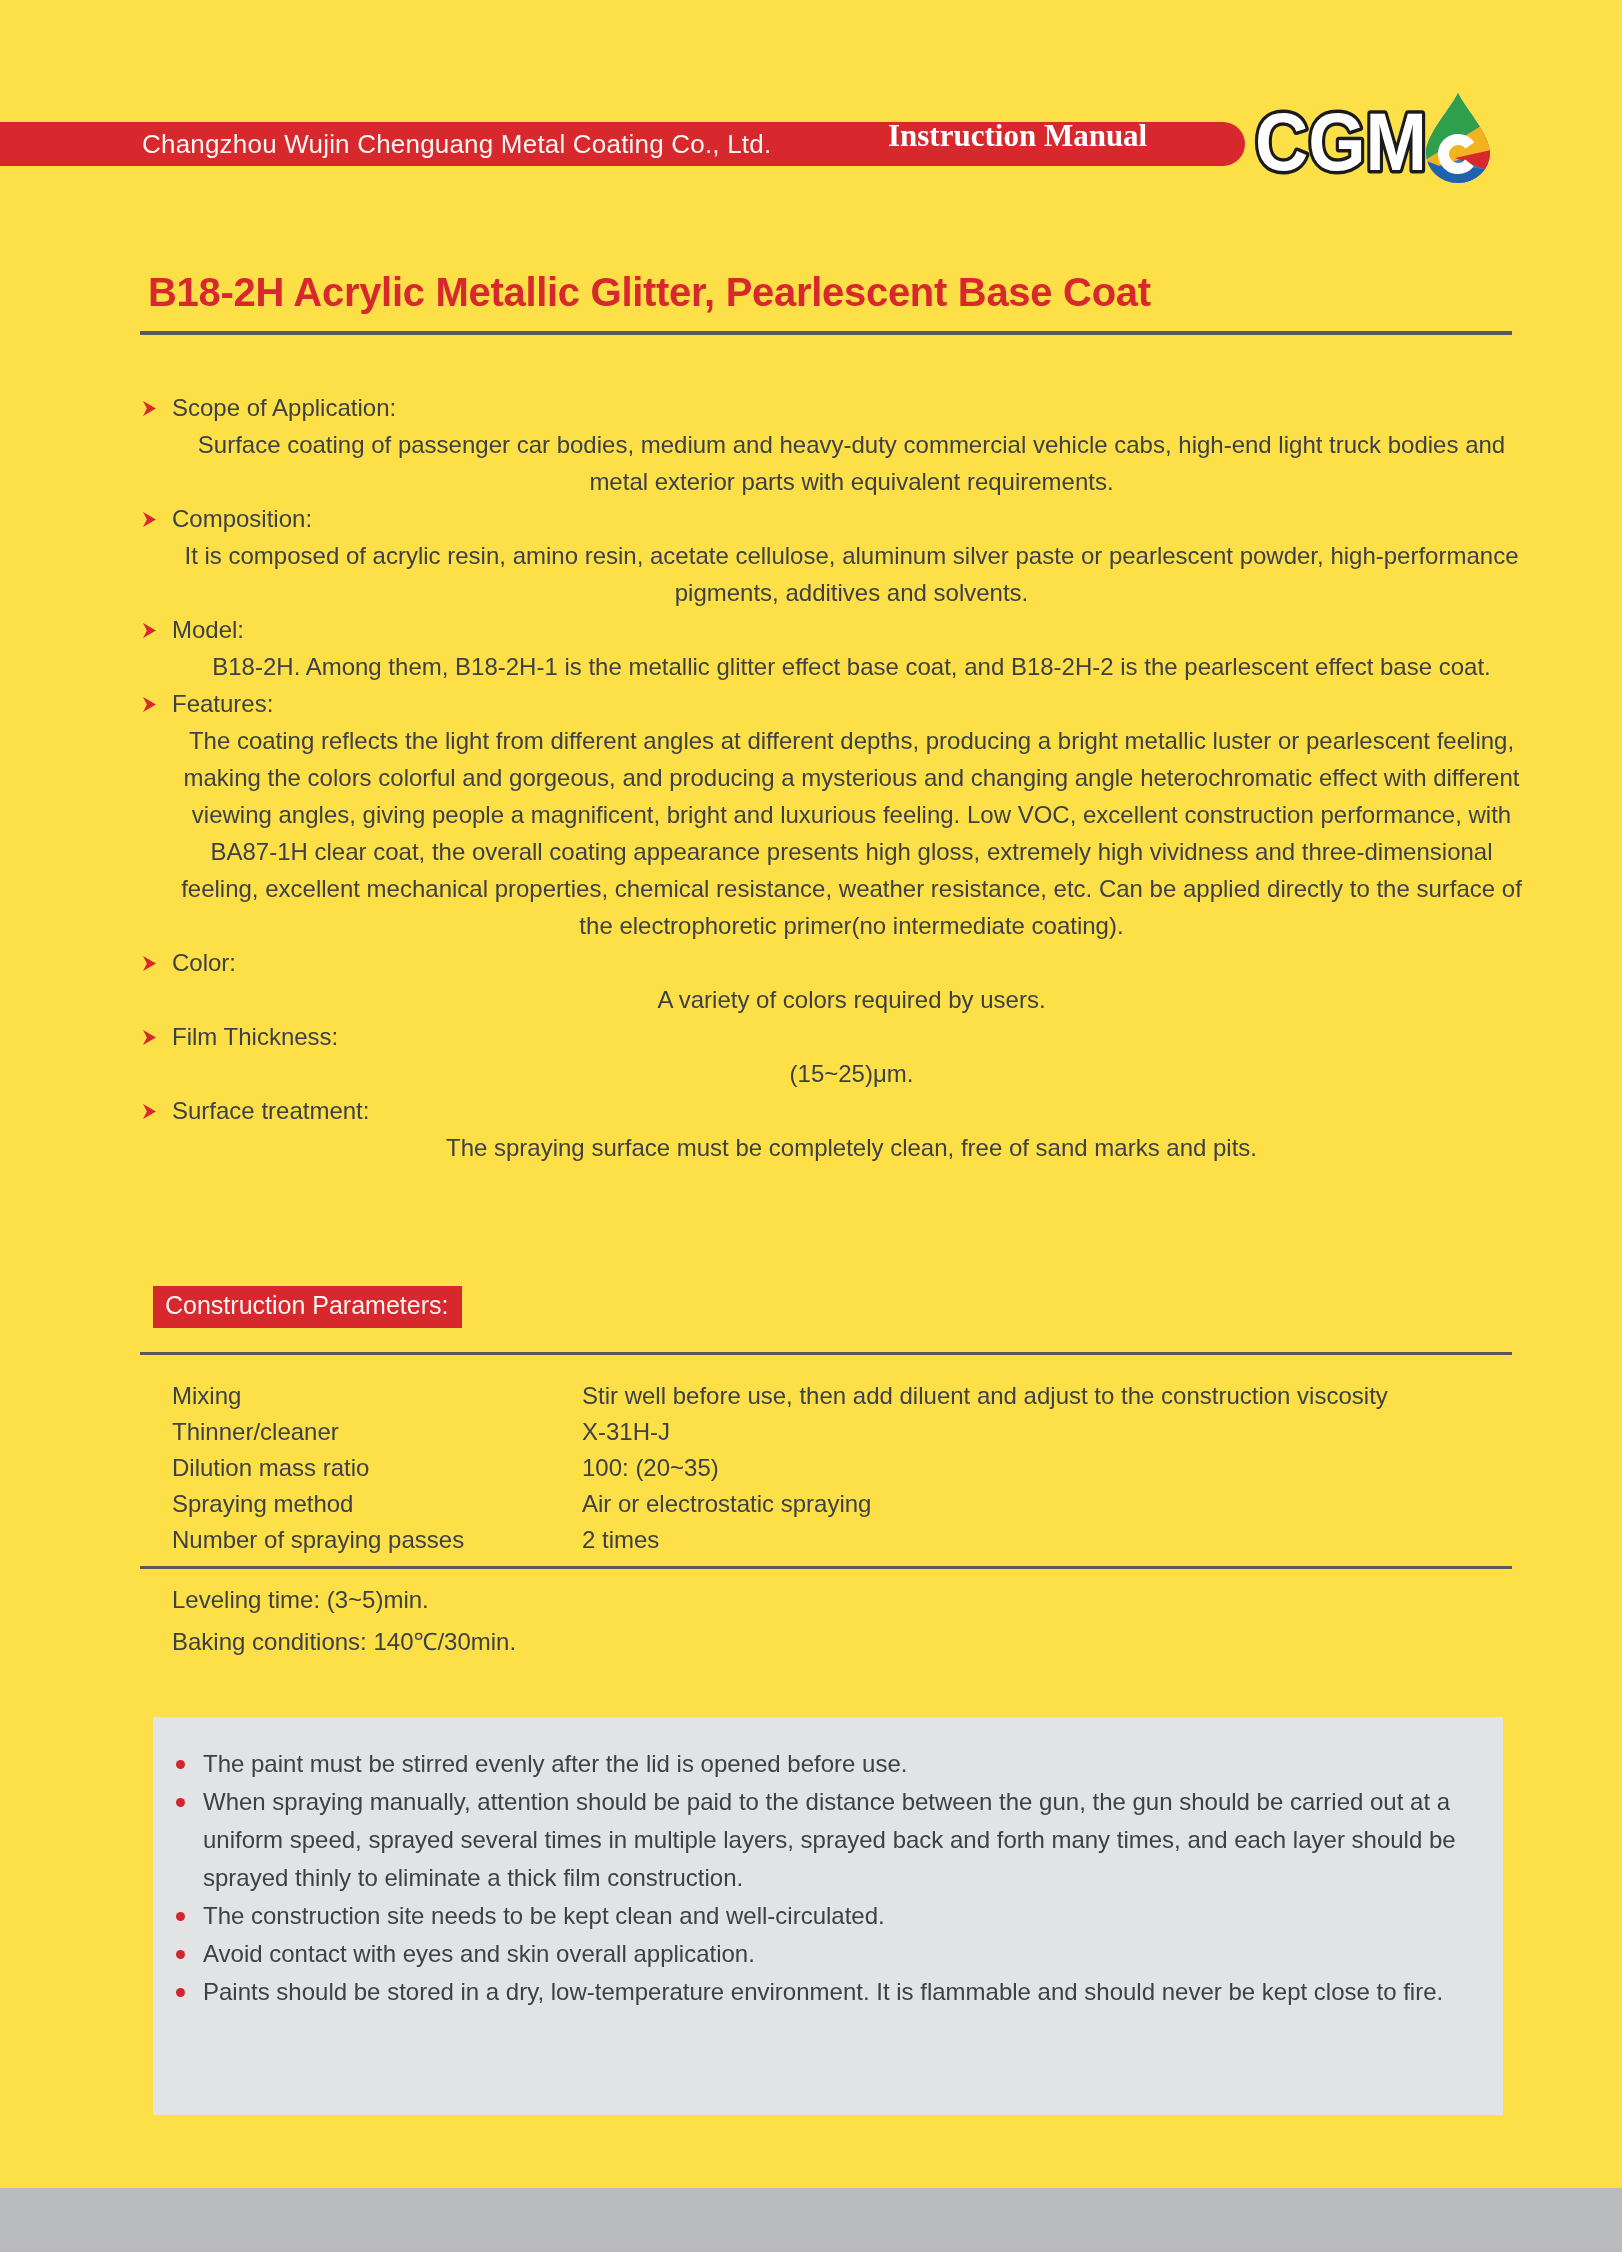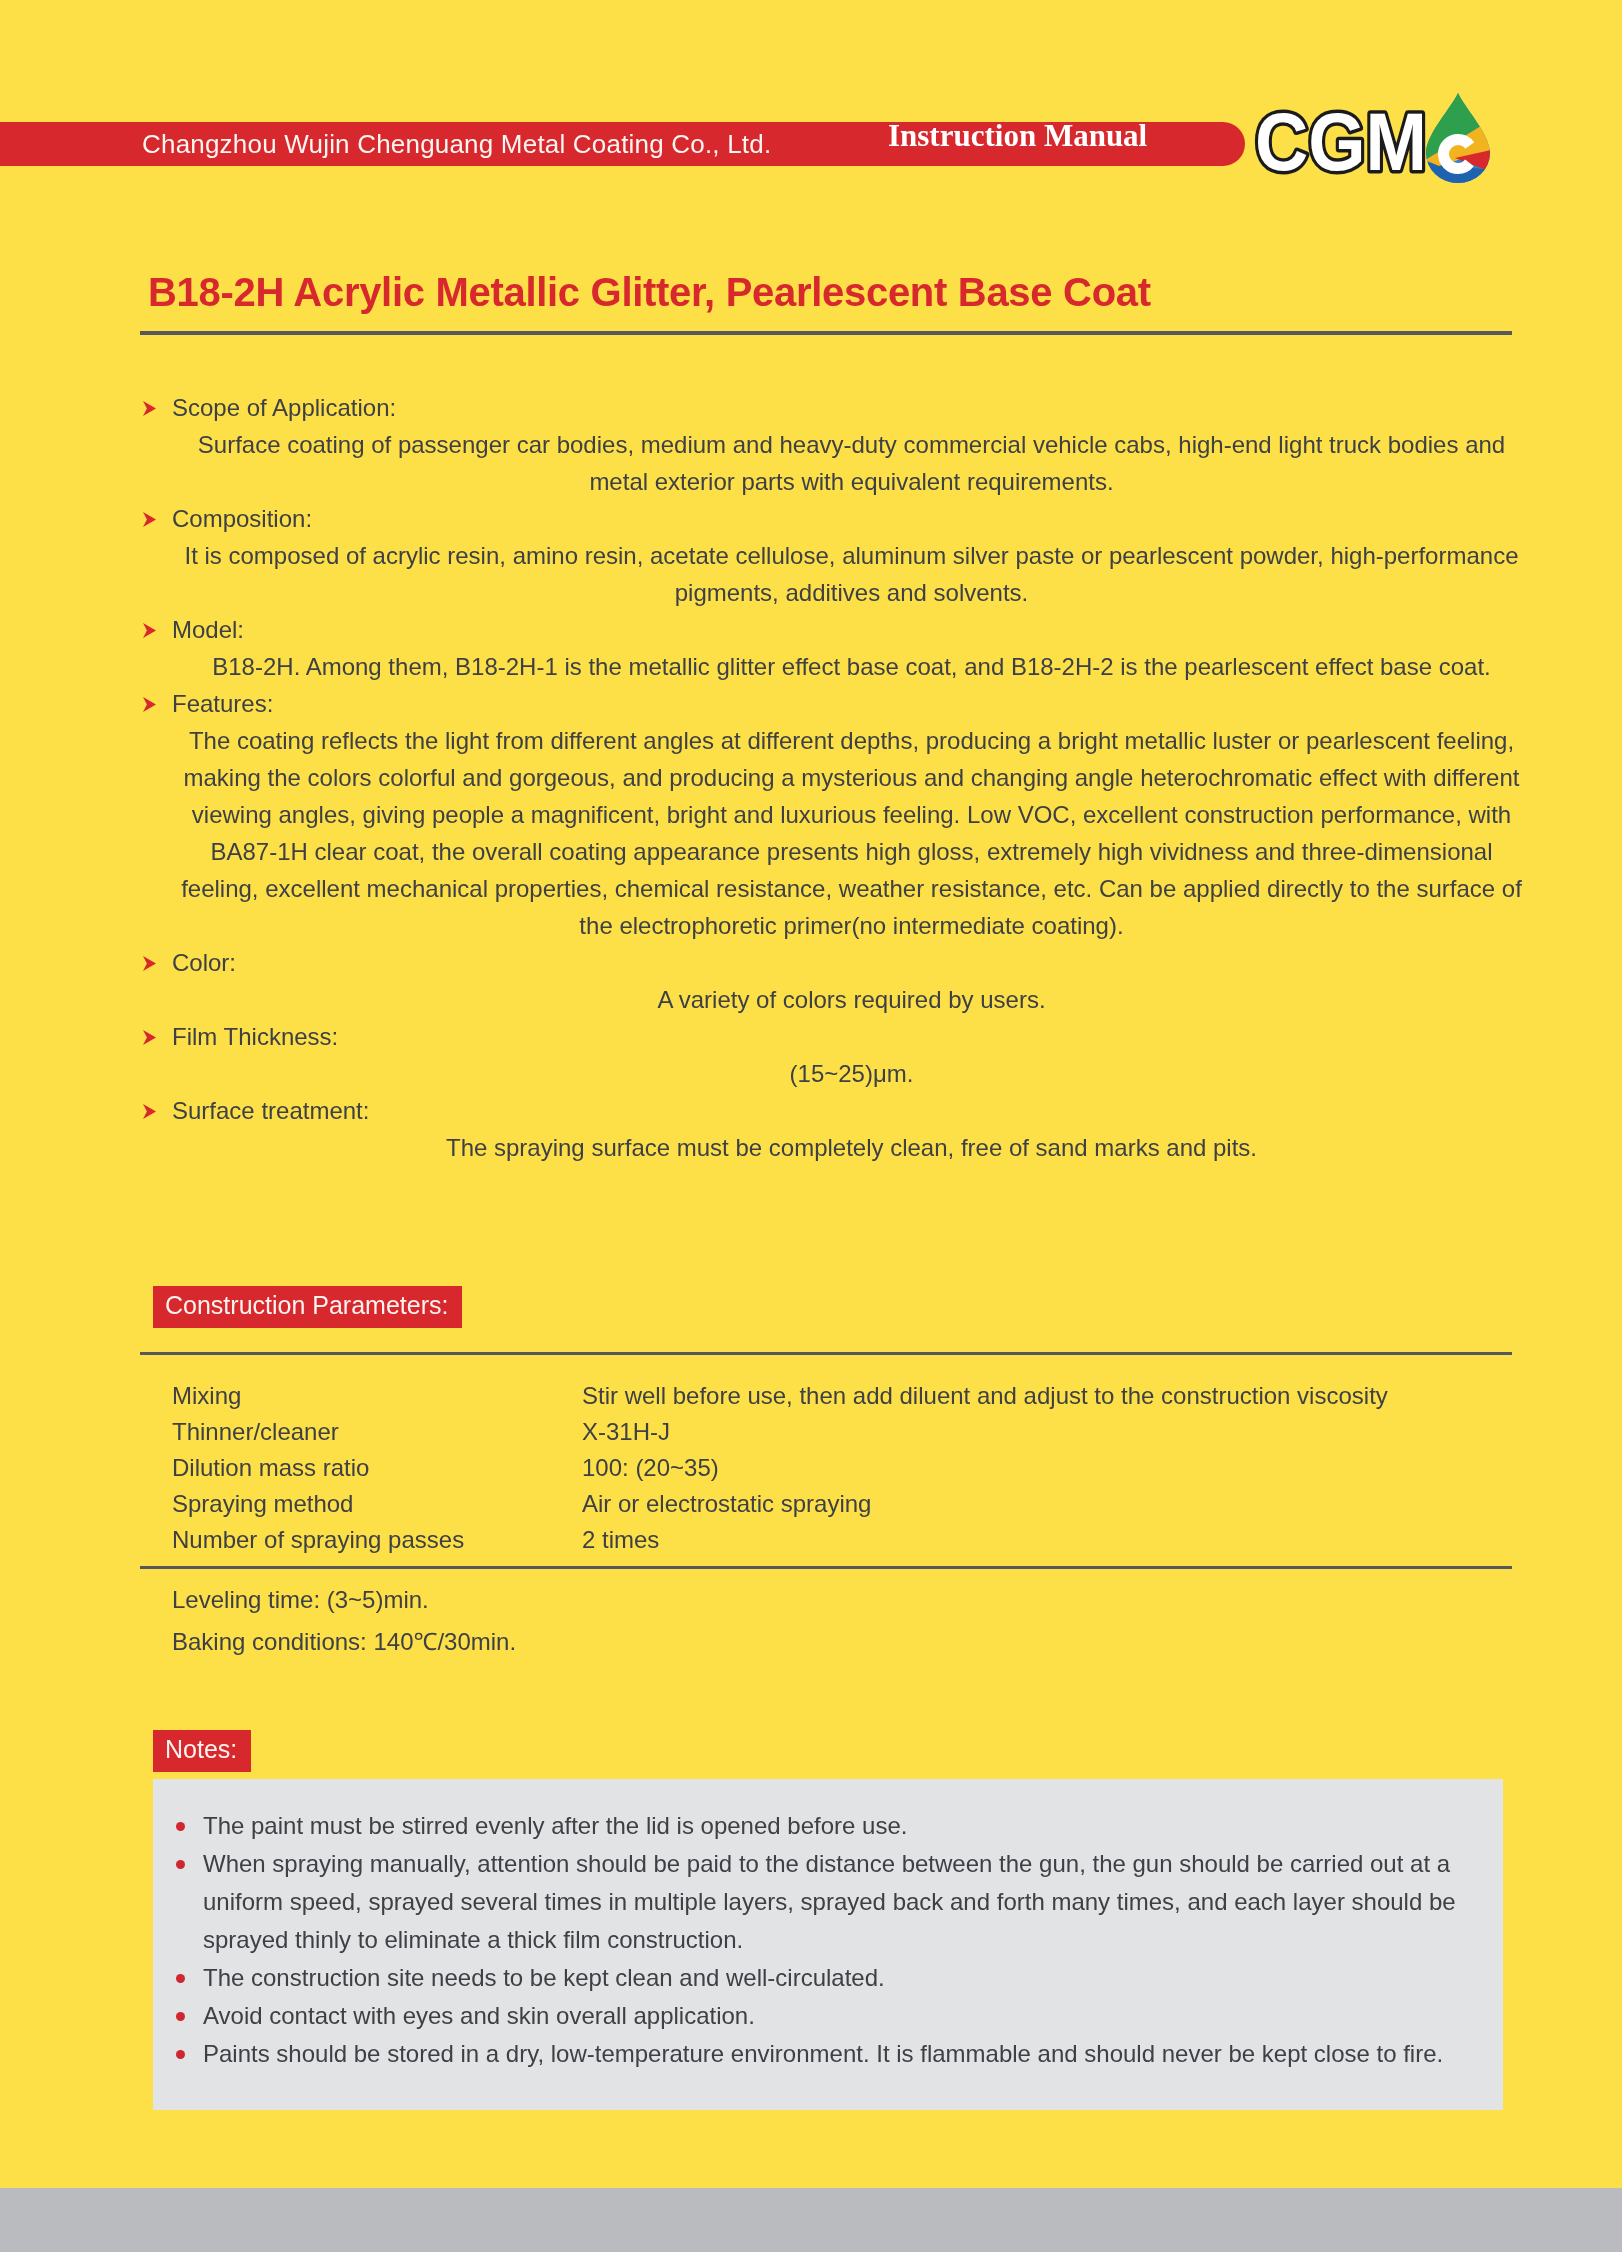--- a/index.html
+++ b/index.html
@@ -51,21 +51,21 @@
   .rule-2{top:1566px;}
   .param-table{position:absolute;left:172px;top:1374px;width:1350px;font-size:24px;}
   .param-row{display:flex;height:36px;align-items:flex-end;}
   .param-name{flex:0 0 410px;white-space:nowrap;}
   .param-value{flex:1;white-space:nowrap;}
   .after-table{position:absolute;left:172px;font-size:24px;white-space:nowrap;}
   .leveling{top:1586px;}
   .baking{top:1624px;}
   
   .notes-box{
-    position:absolute;left:153px;top:1779px;width:1350px;height:331px;
+    position:absolute;left:153px;top:1717px;width:1350px;height:398px;
     background:#e2e3e5;box-sizing:border-box;padding:28px 44px 5px 23px;
     font-size:24px;line-height:38px;
   }
   .note-item{display:flex;}
   .note-dot{
     flex:0 0 9px;width:9px;height:9px;border-radius:50%;background:#cf2630;
     margin-top:15px;margin-right:18px;
   }
   .note-text{flex:1;}
   

